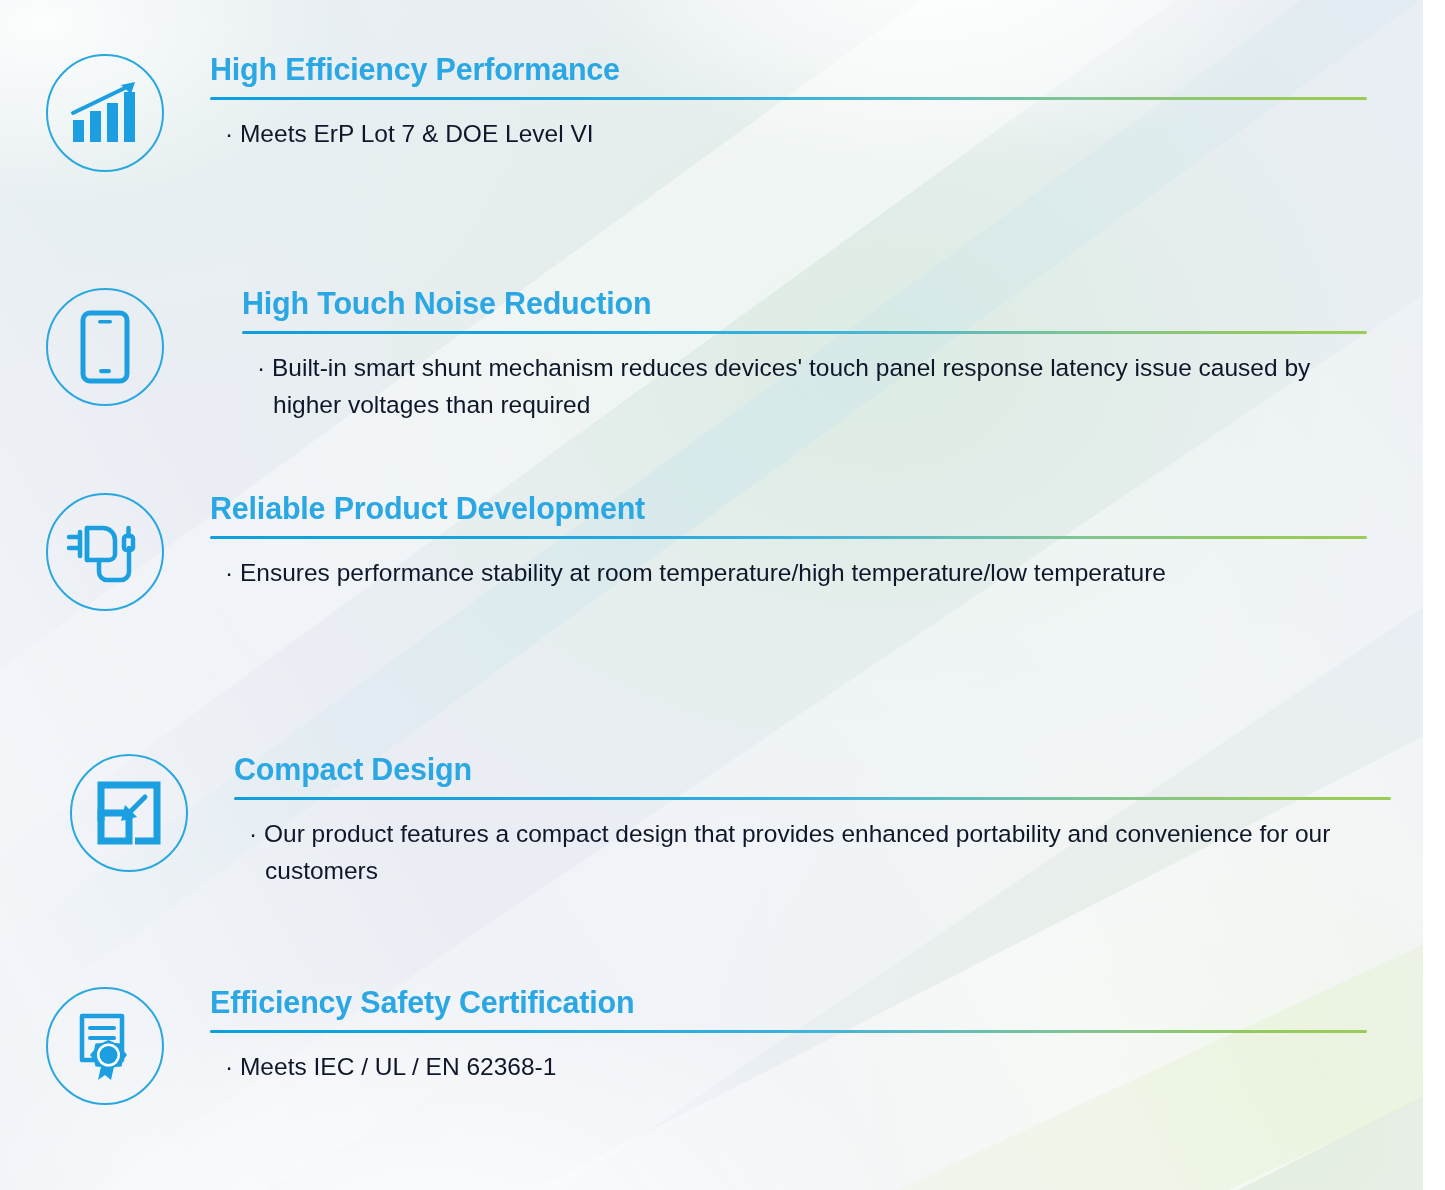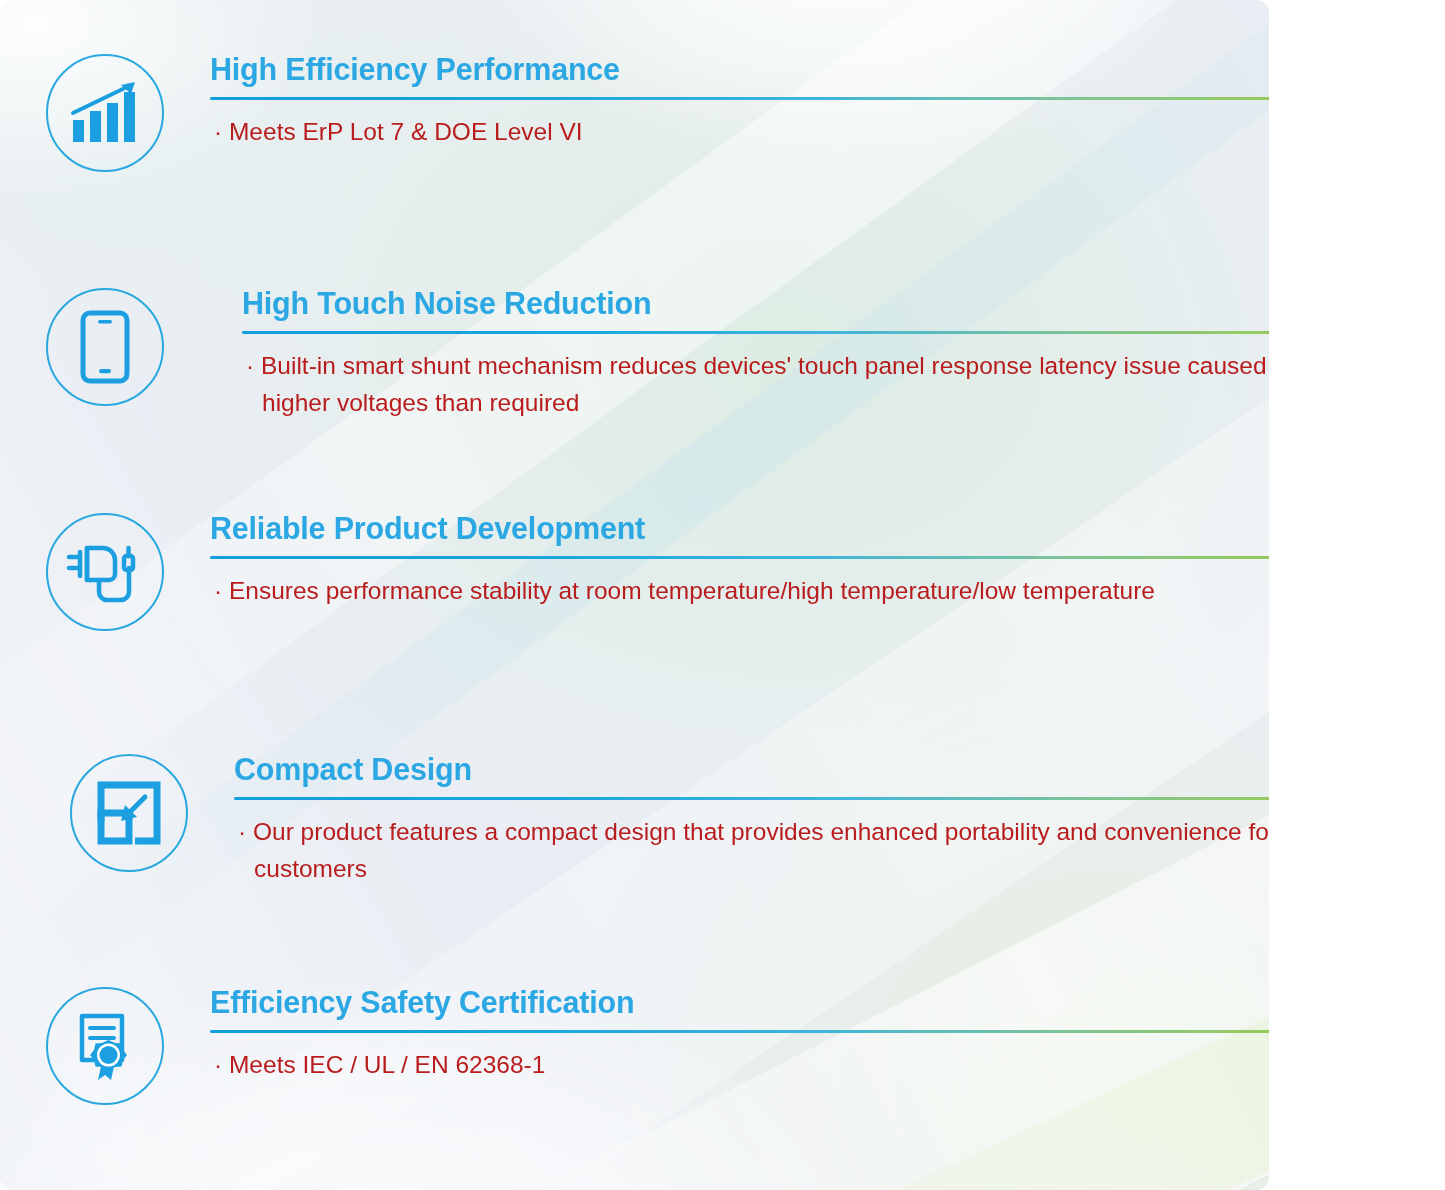--- a/index.html
+++ b/index.html
@@ -9,25 +9,24 @@
   body {
     width: 1445px;
     height: 1190px;
     font-family: "Liberation Sans", sans-serif;
     overflow: hidden;
   }
 
   
   .page {
     position: relative;
-    width: 1269px;
+    width: 1423px;
     height: 1190px;
     background: #eaeef4;
     overflow: hidden;
-    border-radius: 13px;
   }
   .bg-layer {
     position: absolute;
     inset: 0;
     pointer-events: none;
   }
   
   .bg-green-wash {
     background:
       radial-gradient(ellipse 900px 700px at 62% 30%, rgba(218,236,224,0.85) 0%, rgba(225,238,230,0.45) 45%, rgba(234,238,244,0) 72%),
@@ -147,24 +146,24 @@
       #0f9fdc 0%,
       #19a5de 28%,
       #3fb4dd 52%,
       #7ec497 74%,
       #95c95f 90%,
       #9bcc56 100%);
     border-radius: 2px;
     margin-bottom: 13px;
   }
   .feature-desc {
-    color: #b91c1c;
+    color: #0f172a;
     font-size: 24.5px;
     line-height: 1.52;
-    margin: 4px;
+    margin: 15px;
   }
   .feature-desc .bullet-line {
     display: block;
     text-indent: -16px;
     padding-left: 16px;
     white-space: pre-wrap;
   }
 </style>
 </head>
 <body>
@@ -223,21 +222,21 @@
       </div>
       <div class="text-cell">
         <div class="feature-title">High Touch Noise Reduction</div>
         <div class="feature-rule"></div>
         <div class="feature-desc">
           <span class="bullet-line">· Built-in smart shunt mechanism reduces devices' touch panel response latency issue caused by higher voltages than required</span>
         </div>
       </div>
     </div>
 
-    <div class="feature-row" style="top:511px;justify-content:center;">
+    <div class="feature-row" style="top:491px;justify-content:center;">
       <div class="icon-cell">
         <div class="icon-circle">
           <svg width="80" height="72" viewBox="0 0 80 72" aria-hidden="true">
             <g fill="none" stroke="#1b9fe0" stroke-width="4.5" stroke-linecap="round" stroke-linejoin="round">
 
               <path d="M22 12 h16 a12 12 0 0 1 12 12 v14 a6 6 0 0 1 -6 6 h-22 z"></path>
 
               <line x1="22" y1="12" x2="22" y2="44"></line>
               <line x1="15" y1="16" x2="15" y2="40"></line>
 

